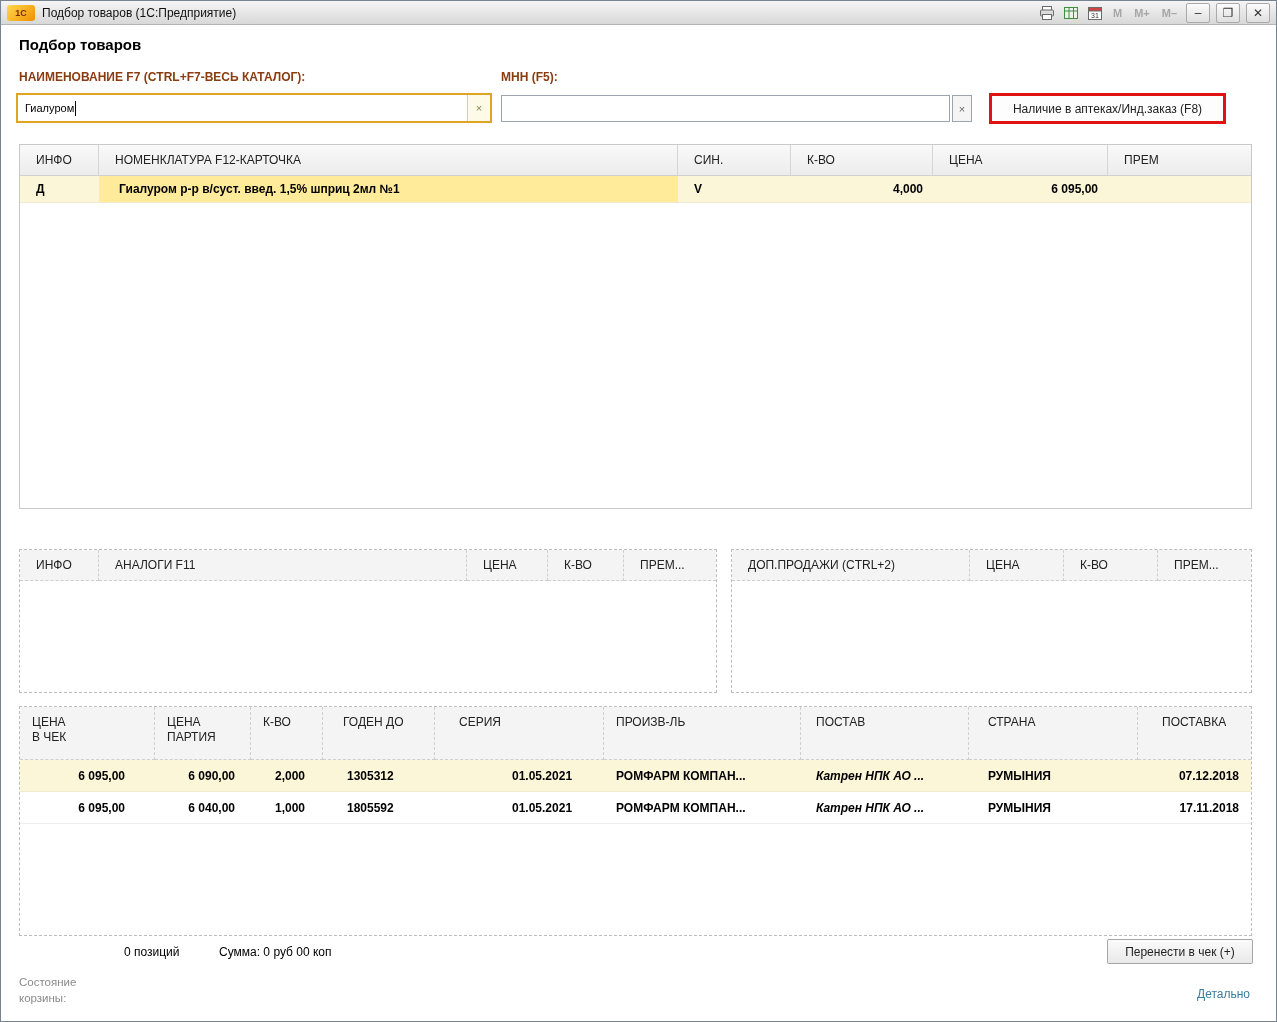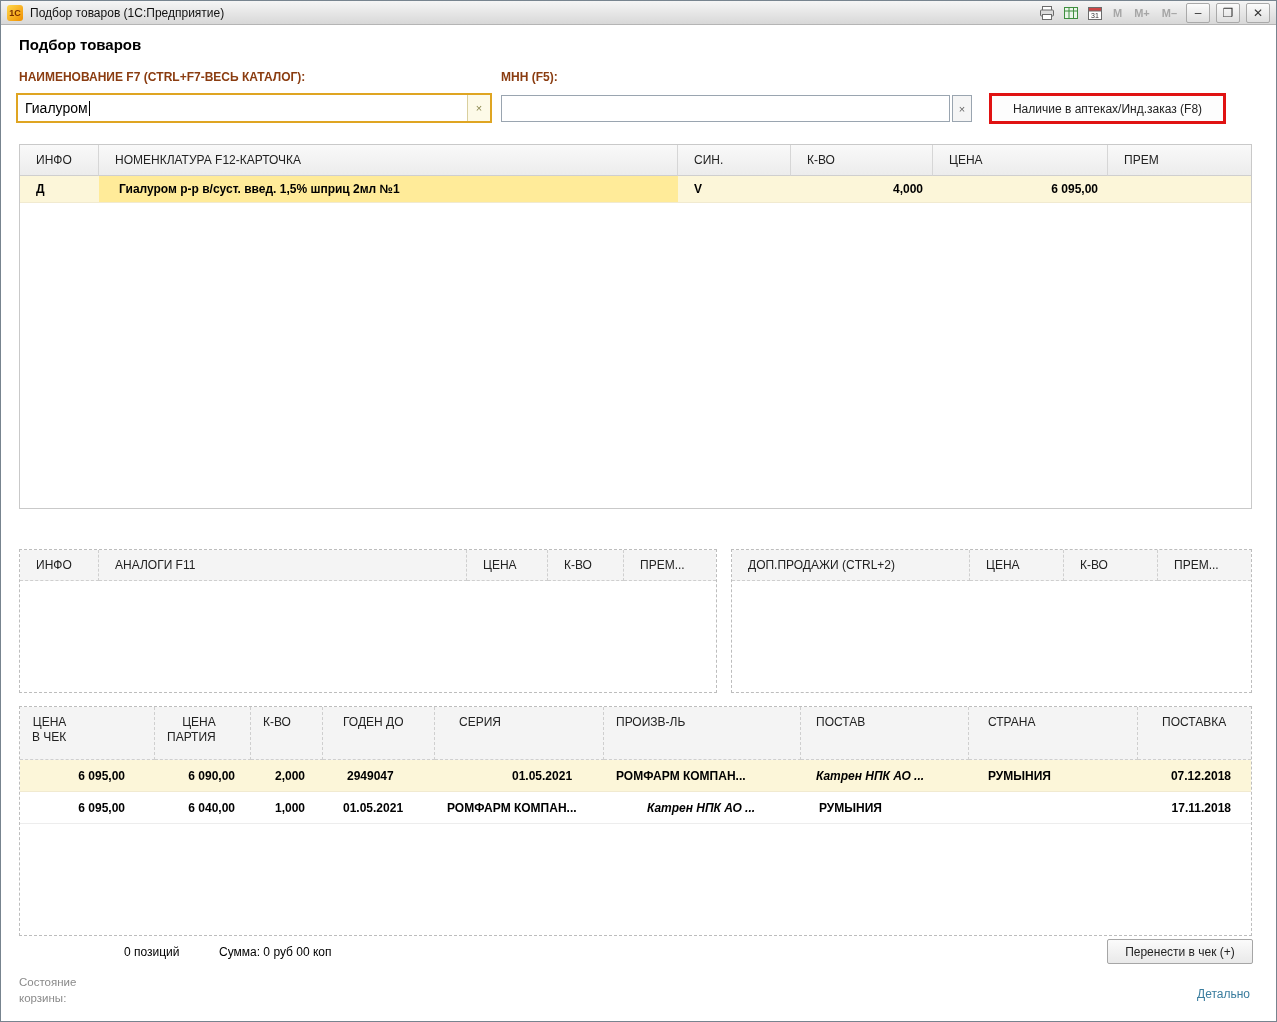--- a/index.html
+++ b/index.html
@@ -1,44 +1,44 @@
 <!DOCTYPE html>
 <html><head>
 <meta charset="utf-8">
 <style>
   html,body{margin:0;padding:0;}
   body{width:1277px;height:1022px;font-family:"Liberation Sans",sans-serif;background:#a8b2bc;}
   .win{position:relative;width:1277px;height:1022px;background:#fff;border:1px solid #77848f;box-sizing:border-box;overflow:hidden;}
 
   
   .titlebar{position:absolute;top:0;left:0;right:0;height:24px;background:linear-gradient(#f5f5f5,#d8d8d8);border-bottom:1px solid #b5b5b5;display:flex;align-items:center;padding:0 6px;box-sizing:border-box;z-index:5;}
-  .app-badge{width:16px;height:16px;border-radius:3px;background:linear-gradient(135deg,#ffd84d,#f08f00);color:#7a2e00;font-size:9px;font-weight:bold;display:flex;align-items:center;justify-content:center;margin-right:7px;flex:none;}
+  .app-badge{width:28px;height:16px;border-radius:3px;background:linear-gradient(135deg,#ffd84d,#f08f00);color:#7a2e00;font-size:9px;font-weight:bold;display:flex;align-items:center;justify-content:center;margin-right:7px;flex:none;}
   .tb-title{font-size:12px;color:#111;white-space:nowrap;}
   .tb-right{margin-left:auto;display:flex;align-items:center;gap:6px;}
   .tb-icon{width:18px;height:18px;display:flex;align-items:center;justify-content:center;}
   .mem-btn{font-size:11px;font-weight:bold;color:#a6a6a6;padding:0 3px;}
   .win-btn{width:22px;height:18px;display:flex;align-items:center;justify-content:center;font-size:12px;color:#333;background:linear-gradient(#fcfcfc,#dfdfdf);border:1px solid #a9a9a9;border-radius:2px;cursor:pointer;}
 
   
   .page-title{position:absolute;left:18px;top:35px;font-size:15px;font-weight:bold;color:#000;}
   .f-label{position:absolute;font-size:12px;font-weight:bold;color:#8a3c10;white-space:nowrap;}
   .lbl-name{left:18px;top:69px;}
   .lbl-mnn{left:500px;top:69px;}
   .name-field{position:absolute;left:15px;top:92px;width:476px;height:30px;border:2px solid #dfa522;background:#fff;display:flex;box-sizing:border-box;cursor:text;}
-  .field-text{flex:1;display:flex;align-items:center;padding-left:7px;font-size:14px;color:#000;overflow:hidden;}
+  .field-text{flex:1;display:flex;align-items:center;padding-left:7px;font-size:11px;color:#000;overflow:hidden;}
   .caret{width:1px;height:15px;background:#000;margin-left:1px;}
   .clear-seg{width:22px;display:flex;align-items:center;justify-content:center;border-left:1px solid #d9cf9e;color:#8a874f;font-size:11px;background:#fdfae8;cursor:pointer;flex:none;}
   .mnn-field{position:absolute;left:500px;top:94px;width:449px;height:27px;border:1px solid #9aa5b0;box-sizing:border-box;background:#fff;cursor:text;}
   .mnn-clear{position:absolute;left:951px;top:94px;width:20px;height:27px;border:1px solid #9aa5b0;box-sizing:border-box;background:#f5f5f5;display:flex;align-items:center;justify-content:center;font-size:11px;color:#666;cursor:pointer;}
   .avail-btn{position:absolute;left:988px;top:92px;width:237px;height:31px;border:3px solid #e01212;background:#fdfdfd;box-sizing:border-box;display:flex;align-items:center;justify-content:center;font-size:12px;color:#222;cursor:pointer;white-space:nowrap;}
 
   
   .tbl{position:absolute;background:#fff;box-sizing:border-box;}
   .thead{display:flex;}
-  .th{box-sizing:border-box;display:flex;align-items:center;padding-left:16px;font-size:12px;color:#222;background:linear-gradient(#f9f9f9,#ececec);border-right:1px solid #d6d6d6;border-bottom:1px solid #cfcfcf;white-space:nowrap;overflow:hidden;text-align:right;}
+  .th{box-sizing:border-box;display:flex;align-items:center;padding-left:16px;font-size:12px;color:#222;background:linear-gradient(#f9f9f9,#ececec);border-right:1px solid #d6d6d6;border-bottom:1px solid #cfcfcf;white-space:nowrap;overflow:hidden;}
   .dashed{border:1px dashed #bdbdbd;}
   .dashed .th{border-right:1px dashed #cfcfcf;border-bottom:1px dashed #cfcfcf;background:#f4f4f4;}
   .trow{display:flex;}
   .td{box-sizing:border-box;display:flex;align-items:center;font-size:12px;overflow:hidden;white-space:nowrap;}
 
   
   .cat{left:18px;top:143px;width:1233px;height:365px;border:1px solid #c9c9c9;}
   .cat .thead{height:31px;}
   .cat .c0{width:79px;}.cat .c1{width:579px;}.cat .c2{width:113px;}.cat .c3{width:142px;}.cat .c4{width:175px;}.cat .c5{flex:1;border-right:none;}
   .cat .trow{height:26px;background:#fcf6d9;font-weight:bold;border-bottom:1px solid #f1ead0;}
@@ -65,21 +65,21 @@
   .bat .trow{height:31px;font-weight:bold;border-bottom:1px solid #ededed;}
   .bat .trow.hl{background:#fcf6d9;border-bottom:1px solid #f1ead0;}
   .bat .td{padding-left:12px;}
   .bat .td.b0{justify-content:flex-end;padding-right:30px;padding-left:0;}
   .bat .td.b1{justify-content:flex-end;padding-right:16px;padding-left:0;}
   .bat .td.b2{justify-content:flex-end;padding-right:18px;padding-left:0;}
   .bat .td.b3{padding-left:24px;}
   .bat .td.b4{padding-left:20px;}
   .bat .td.b6{padding-left:15px;font-style:italic;}
   .bat .td.b7{padding-left:19px;}
-  .bat .td.b8{justify-content:flex-end;padding-right:20px;padding-left:0;}
+  .bat .td.b8{justify-content:flex-end;padding-right:12px;padding-left:0;}
 
   
   .basket{position:absolute;left:18px;top:973px;font-size:11.5px;color:#8a8a8a;white-space:pre-line;line-height:16px;}
   .positions{position:absolute;left:123px;top:944px;font-size:12px;color:#000;}
   .sum{position:absolute;left:218px;top:944px;font-size:12px;color:#000;}
   .transfer{position:absolute;left:1106px;top:938px;width:146px;height:25px;background:linear-gradient(#fbfbfb,#e9e9e9);border:1px solid #a6a6a6;box-sizing:border-box;display:flex;align-items:center;justify-content:center;font-size:12px;color:#222;border-radius:2px;cursor:pointer;white-space:nowrap;}
   .detail{position:absolute;right:26px;top:986px;font-size:12px;color:#3a7d9e;cursor:pointer;}
 </style>
 </head>
 <body>
@@ -191,31 +191,32 @@
       <div class="th b3">СЕРИЯ</div>
       <div class="th b5">ПРОИЗВ-ЛЬ</div>
       <div class="th b6">ПОСТАВ</div>
       <div class="th b7">СТРАНА</div>
       <div class="th b8">ПОСТАВКА</div>
     </div>
     <div class="trow hl">
       <div class="td b0">6 095,00</div>
       <div class="td b1">6 090,00</div>
       <div class="td b2">2,000</div>
-      <div class="td b3">2949047</div>
+      <div class="td b3">1305312</div>
       <div class="td b4">01.05.2021</div>
       <div class="td b5">РОМФАРМ КОМПАН...</div>
       <div class="td b6">Катрен НПК АО ...</div>
       <div class="td b7">РУМЫНИЯ</div>
       <div class="td b8">07.12.2018</div>
     </div>
     <div class="trow">
       <div class="td b0">6 095,00</div>
       <div class="td b1">6 040,00</div>
       <div class="td b2">1,000</div>
+      <div class="td b3">1805592</div>
       <div class="td b4">01.05.2021</div>
       <div class="td b5">РОМФАРМ КОМПАН...</div>
       <div class="td b6">Катрен НПК АО ...</div>
       <div class="td b7">РУМЫНИЯ</div>
       <div class="td b8">17.11.2018</div>
     </div>
   </div>
 
   <div class="basket">Состояние
 корзины:</div>

